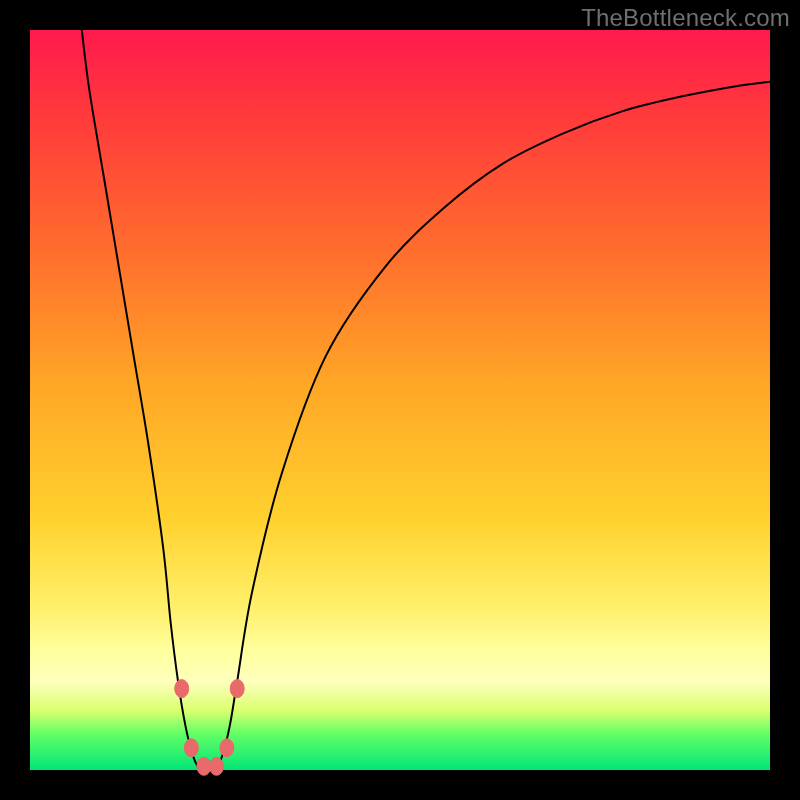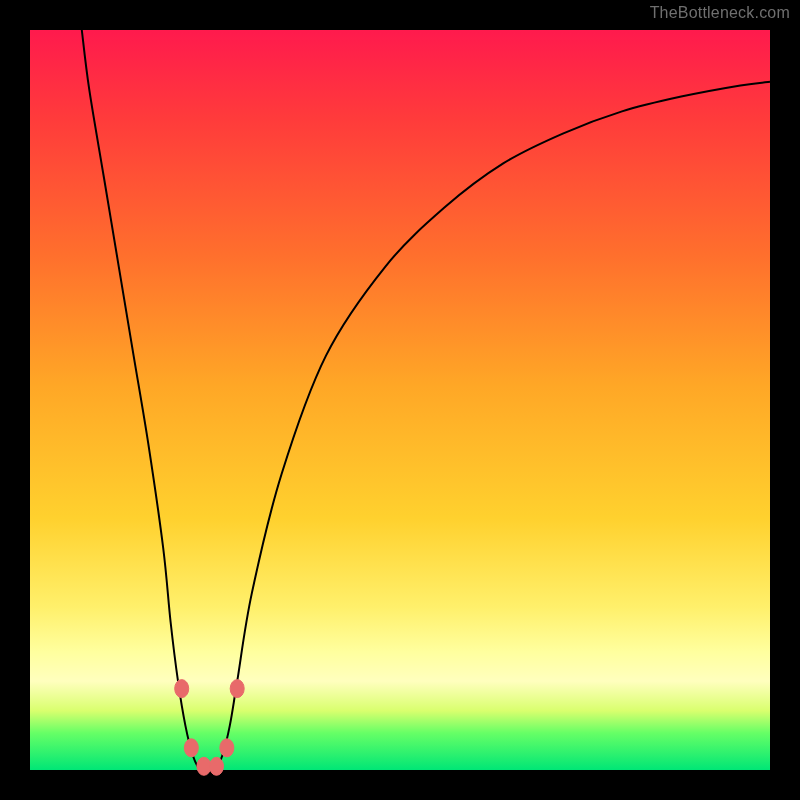--- a/index.html
+++ b/index.html
@@ -37,21 +37,21 @@
       #d9ff6e 92%,
       #66ff66 95%,
       #00e676 100%
     );
   }
   .watermark {
     position: absolute;
     top: 4px;
     right: 10px;
     color: #6f6f6f;
-    font-size: 16px;
+    font-size: 24px;
     letter-spacing: 0.2px;
     user-select: none;
   }
   svg.curve {
     position: absolute;
     left: 0;
     top: 0;
     width: 740px;
     height: 740px;
     overflow: visible;

